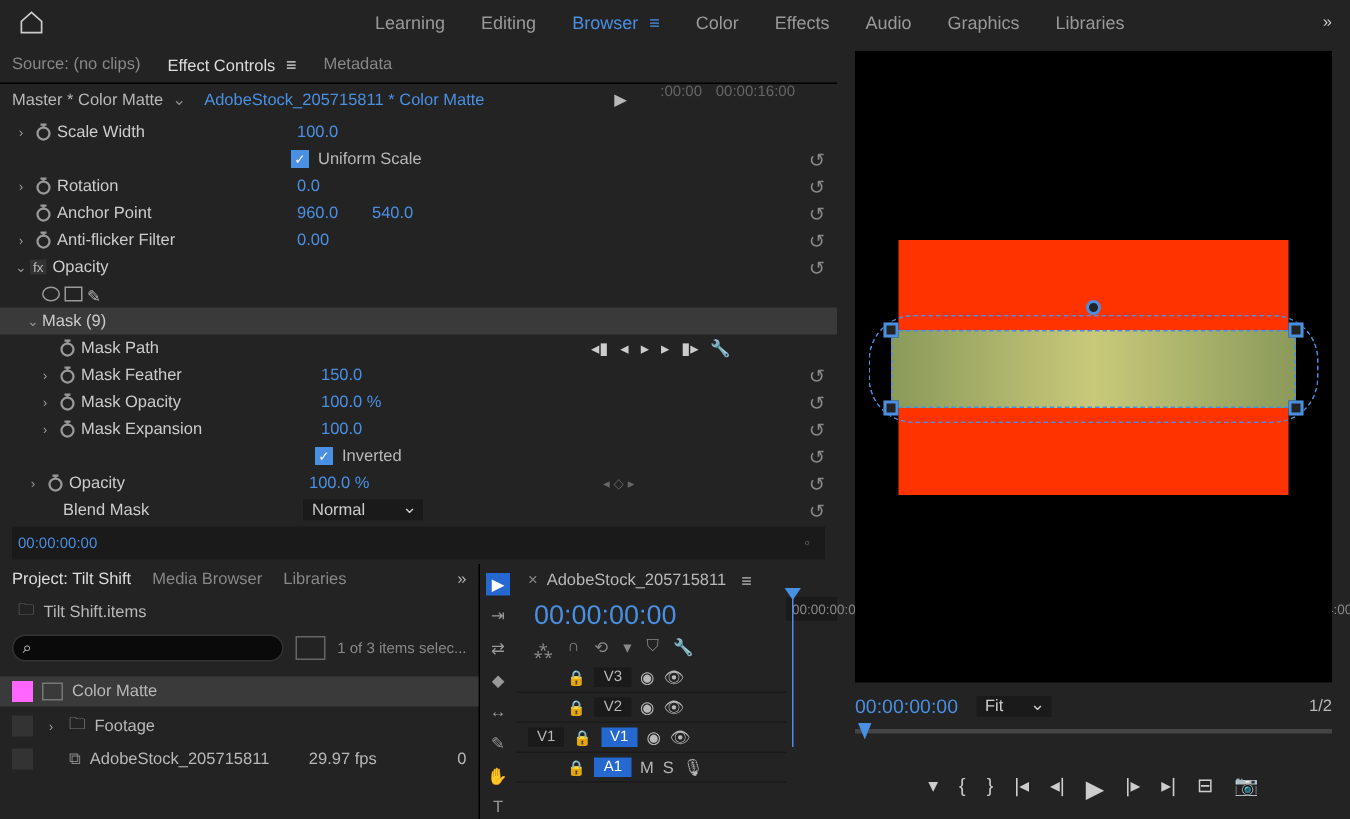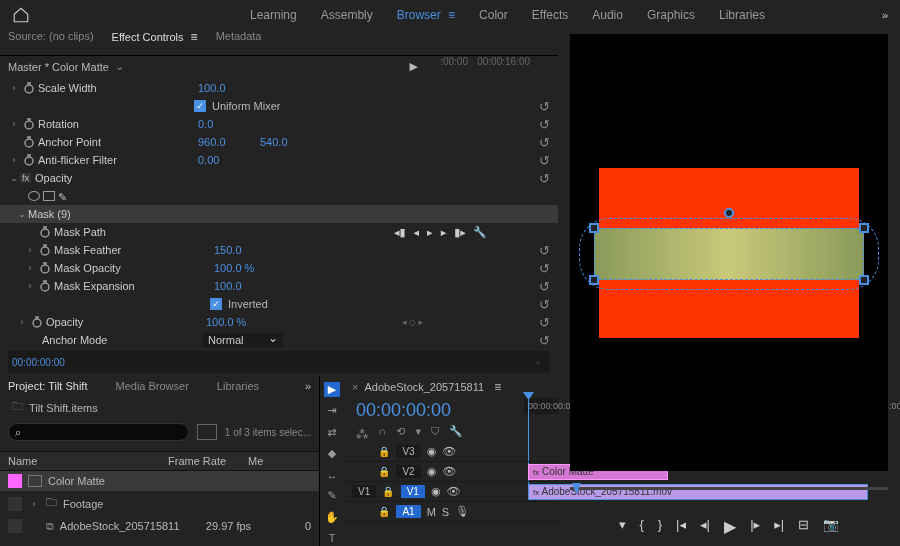--- a/index.html
+++ b/index.html
@@ -6,53 +6,53 @@
 body{background:#1a1a1a;color:#b8b8b8;font-size:11px;width:900px;height:546px;overflow:hidden;position:relative}
 .topbar{height:30px;background:#232323;display:flex;align-items:center;padding:0 12px}
 .home-icon{width:18px;height:18px;margin-right:40px}
 .nav-tabs{display:flex;gap:24px;margin-left:180px}
 .nav-tab{color:#999;cursor:pointer;font-size:12px;padding:2px 0}
 .nav-tab.active{color:#4a90e2}
 .nav-more{margin-left:auto;color:#ccc}
 .workspace{display:flex;height:calc(100% - 30px)}
 .left-col{width:558px;display:flex;flex-direction:column}
 .right-col{flex:1;display:flex;flex-direction:column}
-.panel-tabs{height:26px;background:#232323;display:flex;padding:0 8px;gap:18px;border-bottom:1px solid #000}
+.panel-tabs{height:26px;background:#232323;display:flex;align-items:center;padding:0 8px;gap:18px;border-bottom:1px solid #000}
 .panel-tab{color:#888;font-size:11px;cursor:pointer}
 .panel-tab.active{color:#ddd}
 .menu-lines{display:inline-block;margin-left:4px}
 .menu-lines::before{content:'≡';font-size:12px}
 .effect-controls{flex:1;background:#232323;overflow:hidden;position:relative}
 .ec-header{padding:4px 8px;display:flex;align-items:center;font-size:11px}
 .ec-clip{color:#4a90e2;margin-left:6px}
 .ec-body{padding:2px 0}
 .ec-row{display:flex;align-items:center;height:18px;padding:0 8px;position:relative}
 .ec-row.selected{background:#3a3a3a}
 .ec-chevron{width:12px;text-align:center;color:#999;font-size:9px}
 .ec-stopwatch{width:14px;height:14px;display:inline-flex;align-items:center;justify-content:center;margin:0 2px}
 .ec-stopwatch svg{width:10px;height:10px}
 .ec-label{flex:0 0 160px;color:#ccc}
 .ec-value{color:#4a90e2;flex:0 0 100px}
-.ec-value2{color:#4a90e2;margin-left:12px}
+.ec-value2{color:#4a90e2;}
 .reset-icon{margin-left:auto;color:#888;font-size:13px}
 .checkbox{width:12px;height:12px;background:#4a90e2;display:inline-flex;align-items:center;justify-content:center;margin-right:6px;color:#fff;font-size:9px}
 .fx-badge{background:#333;padding:0 2px;font-size:9px;margin-right:4px}
 .shape-icons{display:inline-flex;gap:3px;margin-left:20px}
 .shape-icons span{width:12px;height:10px;border:1px solid #999;display:inline-block}
 .shape-icons .ellipse{border-radius:50%}
 .transport-mini{display:flex;gap:8px;margin-left:180px;color:#ccc}
 .transport-mini span{cursor:pointer}
 .dropdown{background:#1a1a1a;padding:1px 20px 1px 6px;position:relative;color:#ccc;display:inline-block;min-width:80px}
 .dropdown::after{content:'⌄';position:absolute;right:4px;top:-2px;font-size:12px}
 .timecode-mini{color:#666;font-size:10px;position:absolute;top:0;right:8px}
 .ec-timeline{height:22px;background:#1a1a1a;margin:0 8px;display:flex;align-items:center;position:relative}
 .ec-timeline .tc{position:absolute;color:#4a90e2;font-size:10px;left:4px}
 .bottom-row{display:flex;height:170px}
 .project-panel{width:320px;background:#232323;border-right:1px solid #000}
-.proj-tabs{display:flex;padding:4px 8px;gap:28px;align-items:center}
+.proj-tabs{display:flex;padding:4px 8px;gap:14px;align-items:center}
 .proj-path{padding:2px 12px;display:flex;align-items:center;gap:6px}
 .folder-icon{color:#888}
 .search-row{padding:4px 8px;display:flex;align-items:center;gap:8px}
 .search-input{background:#0a0a0a;border:1px solid #333;padding:2px 6px;flex:1;color:#ccc;font-size:11px;border-radius:10px}
 .bin-view{width:20px;height:16px;border:1px solid #666}
 .item-count{color:#888;font-size:10px}
 .proj-table{margin-top:6px}
 .proj-th{display:flex;background:#2a2a2a;padding:3px 8px;border-top:1px solid #111;border-bottom:1px solid #111}
 .col-name{flex:0 0 160px}
 .col-fr{flex:0 0 80px}
@@ -105,21 +105,21 @@
 </style>
 </head>
 <body>
 
 <div class="topbar">
   <span class="home-icon"><svg viewBox="0 0 24 24" class="ico" style="width:18px;height:18px;stroke:#ccc">
         <path d="M3 11l9-8 9 8v10H3z"></path>
       </svg></span>
   <div class="nav-tabs">
     <span class="nav-tab">Learning</span>
-    <span class="nav-tab">Assembly</span>
+    <span class="nav-tab">Editing</span>
     <span class="nav-tab active"><span>Browser</span> <span class="menu-lines"></span></span>
     <span class="nav-tab">Color</span>
     <span class="nav-tab">Effects</span>
     <span class="nav-tab">Audio</span>
     <span class="nav-tab">Graphics</span>
     <span class="nav-tab">Libraries</span>
   </div>
   <span class="nav-more">»</span>
 </div>
 
@@ -127,20 +127,21 @@
   <div class="left-col">
     <div class="panel-tabs">
       <span class="panel-tab">Source: (no clips)</span>
       <span class="panel-tab active"><span>Effect Controls</span> <span class="menu-lines"></span></span>
       <span class="panel-tab">Metadata</span>
     </div>
     <div class="effect-controls">
       <div class="ec-header">
         <span>Master * Color Matte</span>
         <span style="margin:0 6px;color:#888">⌄</span>
+        <span class="ec-clip">AdobeStock_205715811 * Color Matte</span>
         <span class="timecode-mini" style="right:90px">:00:00</span>
         <span class="timecode-mini" style="right:28px">00:00:16:00</span>
         <span style="position:absolute;right:140px">▶</span>
       </div>
       <div class="ec-body">
         <div class="ec-row">
             <span class="ec-chevron">›</span>
             <span class="ec-stopwatch">
               <svg viewBox="0 0 12 12" class="ico">
                 <circle cx="6" cy="7" r="4"></circle>
@@ -148,21 +149,21 @@
               </svg>
             </span>
             <span class="ec-label">Scale Width</span>
             <span class="ec-value">100.0</span>
           </div>
         <div class="ec-row">
             <span class="ec-chevron"></span>
             <span style="width:14px"></span>
             <span class="ec-label"></span>
             <span class="checkbox">✓</span>
-            <span>Uniform Mixer</span>
+            <span>Uniform Scale</span>
             <span class="reset-icon">↺</span>
           </div>
         <div class="ec-row">
             <span class="ec-chevron">›</span>
             <span class="ec-stopwatch">
               <svg viewBox="0 0 12 12" class="ico">
                 <circle cx="6" cy="7" r="4"></circle>
                 <path d="M6 3v-2M4 1h4"></path>
               </svg>
             </span>
@@ -283,21 +284,21 @@
               </svg>
             </span>
             <span class="ec-label">Opacity</span>
             <span class="ec-value">100.0 %</span>
             <span class="keyframe-nav">◂ ◇ ▸</span>
             <span class="reset-icon">↺</span>
           </div>
         <div class="ec-row">
             <span class="ec-chevron" style="margin-left:8px"></span>
             <span style="width:14px"></span>
-            <span class="ec-label">Anchor Mode</span>
+            <span class="ec-label">Blend Mask</span>
             <span class="dropdown">Normal</span>
             <span class="reset-icon" style="margin-right:0">↺</span>
           </div>
       </div>
       <div class="ec-timeline">
           <span class="tc">00:00:00:00</span>
           <span style="position:absolute;right:10px;color:#666">◦</span>
         </div>
 
     </div>
@@ -313,25 +314,20 @@
         <div class="proj-path">
             <span class="folder-icon">🗀</span>
             <span>Tilt Shift.items</span>
           </div>
         <div class="search-row">
           <input class="search-input" value="⌕" style="">
           <span class="bin-view"></span>
           <span class="item-count">1 of 3 items selec...</span>
         </div>
         <div class="proj-table">
-          <div class="proj-th">
-            <span class="col-name">Name</span>
-            <span class="col-fr">Frame Rate</span>
-            <span>Me</span>
-          </div>
           <div class="proj-row sel">
               <span class="swatch magenta"></span>
               <span class="clip-icon"></span>
               <span>Color Matte</span>
             </div>
           <div class="proj-row">
               <span class="swatch dark"></span>
               <span class="ec-chevron">›</span>
               <span>🗀</span>
               <span>Footage</span>
@@ -409,49 +405,44 @@
               </div>
             <div class="tl-track-row">
                 <span style="width:20px"></span>
                 <span class="track-lock">🔒</span>
                 <span class="track-badge active">A1</span>
                 <span>M</span>
                 <span>S</span>
                 <span>🎙</span>
               </div>
           </div>
-          <div class="tl-track-content">
-            <div class="tl-content-row"></div>
-            <div class="tl-content-row">
-                <div class="clip-bar clip-magenta" style="left:4px;width:140px"><span style="font-size:8px">fx</span> <span>Color Matte</span></div>
-              </div>
-            <div class="tl-content-row">
-                <div class="clip-bar clip-violet" style="left:4px;width:340px"><span style="font-size:8px">fx</span> <span>AdobeStock_205715811.mov</span></div>
-              </div>
-            <div class="tl-content-row"></div>
-          </div>
         </div>
       </div>
     </div>
   </div>
 
   <div class="right-col">
     <div class="program-panel">
       <div class="prog-monitor">
         <div class="monitor-img">
           <div class="mask-outline"></div>
           <div class="monitor-strip"></div>
           <div class="handle" style="top:55px;left:-10px"></div>
           <div class="handle" style="top:55px;right:-10px"></div>
           <div class="handle" style="top:107px;left:-10px"></div>
           <div class="handle" style="top:107px;right:-10px"></div>
           <div class="handle" style="top:40px;left:125px;border-radius:50%"></div>
         </div>
       </div>
       <div class="prog-controls">
+        <div class="prog-tc-row">
+          <span class="prog-tc">00:00:00:00</span>
+          <span class="dropdown" style="min-width:50px">Fit</span>
+          <span style="margin-left:auto">1/2</span>
+        </div>
         <div class="prog-scrub">
             <div class="prog-scrub-track">
               <div class="prog-scrub-head"></div>
             </div>
           </div>
         <div class="prog-transport">
           <span>▾</span>
           <span>{</span>
           <span>}</span>
           <span>|◂</span>

